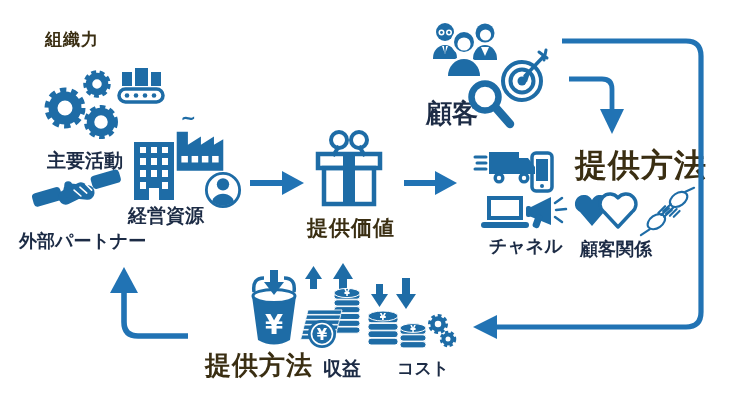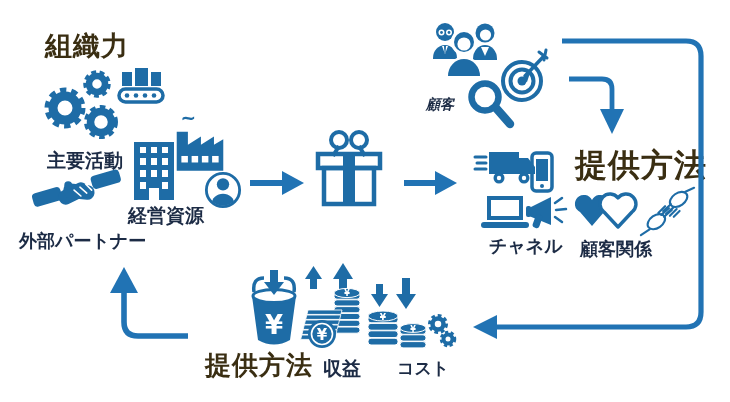--- a/index.html
+++ b/index.html
@@ -25,25 +25,26 @@
   .sA{stroke:var(--arrow-blue);fill:none;}
   .fA{fill:var(--arrow-blue);}
   .svgtxt{font-family:"DejaVu Sans",sans-serif;font-weight:bold;fill:#ffffff;}
   .svgtxtB{font-family:"DejaVu Sans",sans-serif;font-weight:bold;fill:var(--icon-blue);}
 </style>
 </head>
 <body>
 
 <div class="canvas">
 
-  <div class="abs heading" style="left:45px;top:28px;font-size:27px;">組織力</div>
+  <div class="abs heading" style="left:45px;top:28px;font-size:17px;">組織力</div>
   <div class="abs label" style="left:47px;top:148px;font-size:19px;">主要活動</div>
   <div class="abs label" style="left:128px;top:203px;font-size:19px;">経営資源</div>
   <div class="abs label" style="left:19px;top:229px;font-size:18px;">外部パートナー</div>
-  <div class="abs label" style="left:426px;top:96px;font-size:14px;font-style:italic;">顧客</div>
+  <div class="abs heading" style="left:307px;top:214px;font-size:21px;">提供価値</div>
+  <div class="abs label" style="left:426px;top:96px;font-size:26px;">顧客</div>
   <div class="abs heading" style="left:575px;top:144px;font-size:32px;">提供方法</div>
   <div class="abs label" style="left:489px;top:234px;font-size:18px;">チャネル</div>
   <div class="abs label" style="left:580px;top:237px;font-size:18px;">顧客関係</div>
   <div class="abs heading" style="left:205px;top:348px;font-size:26px;">提供方法</div>
   <div class="abs label" style="left:323px;top:356px;font-size:19px;">収益</div>
   <div class="abs label" style="left:397px;top:357px;font-size:17px;">コスト</div>
 
   <svg class="ic-svg" style="left:35px;top:64px;width:130px;height:84px;" viewBox="0 0 130 84">
     <g>
       <circle class="sB" cx="30" cy="44" r="17" stroke-width="7" stroke-dasharray="6 4.7"></circle>

